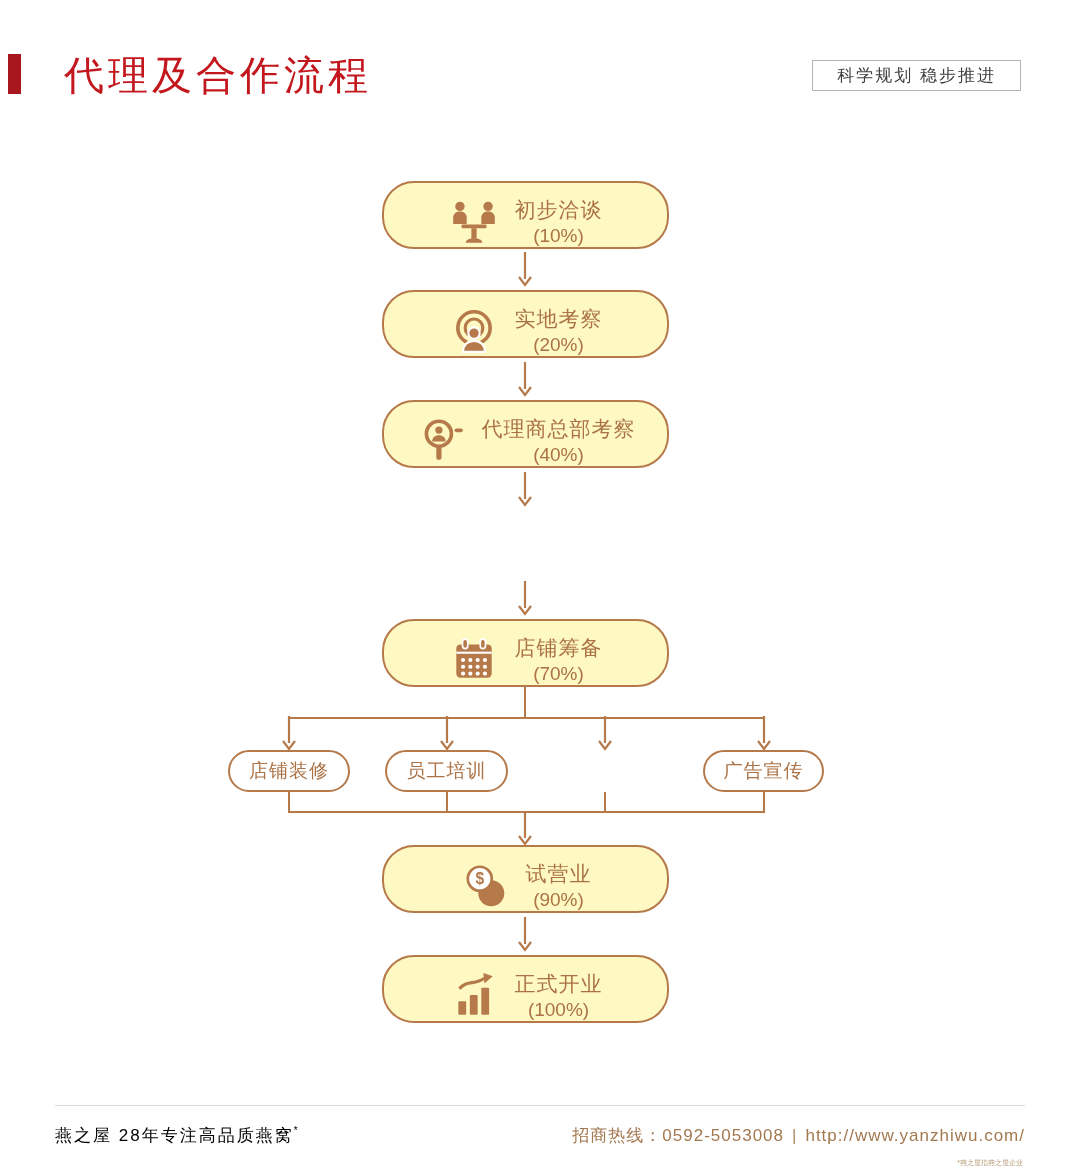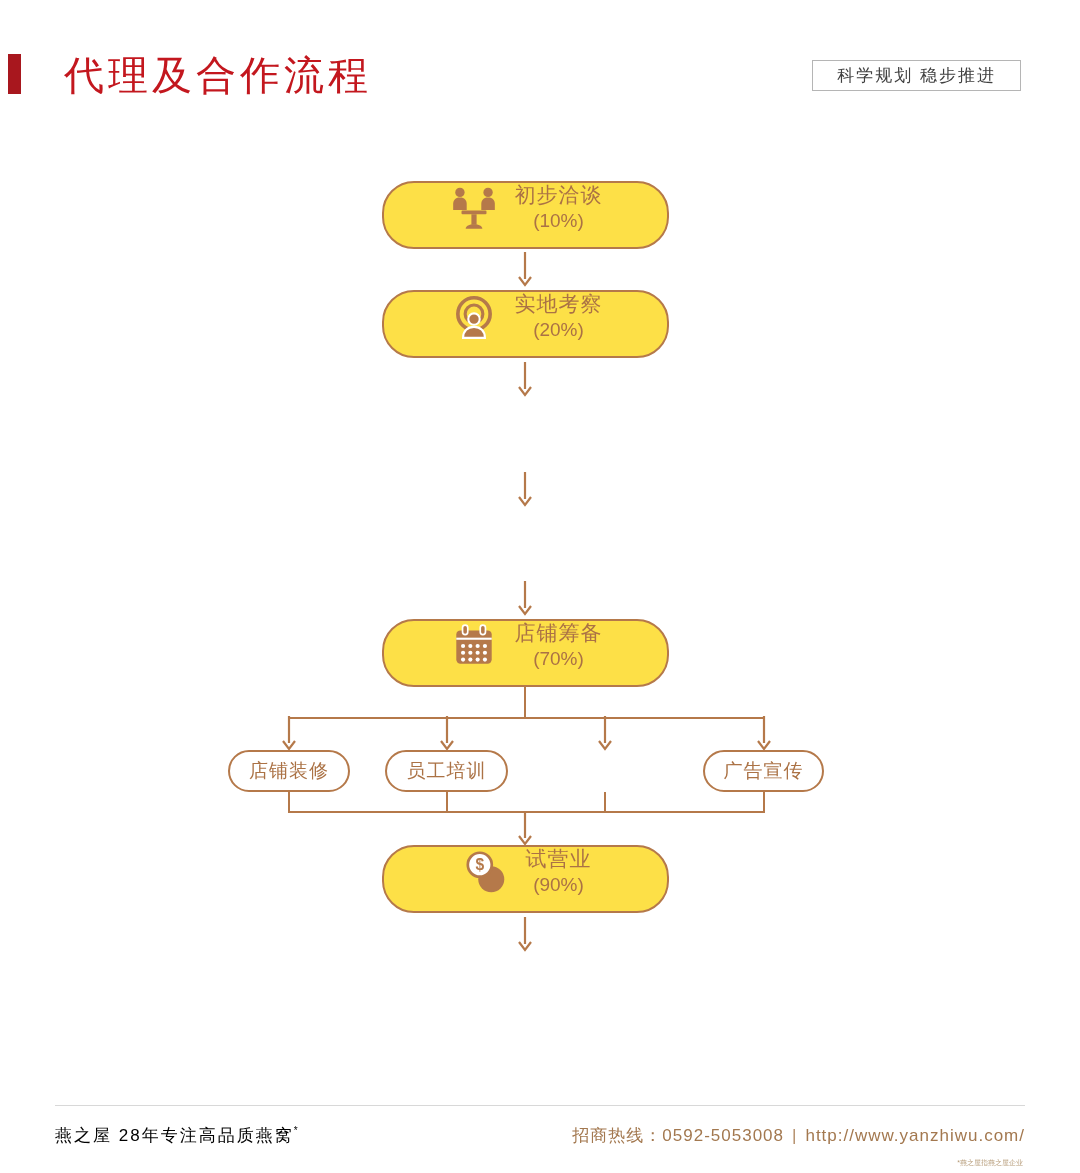--- a/index.html
+++ b/index.html
@@ -4,21 +4,21 @@
 <style>
   * { margin:0; padding:0; box-sizing:border-box; }
   html,body { background:#ffffff; }
   body { font-family:"Liberation Sans","DejaVu Sans",sans-serif; }
   .page { position:relative; width:1080px; height:1173px; background:#ffffff; overflow:hidden; }
 
   .accent-bar { position:absolute; left:8px; top:54px; width:13px; height:40px; background:#a8171e; }
   .page-title { position:absolute; left:64px; top:48px; font-size:40px; font-weight:normal; color:#c3171e; letter-spacing:4px; }
   .badge { position:absolute; right:59px; top:60px; border:1px solid #b5b5b5; padding:3px 24px; font-size:17px; color:#404040; letter-spacing:2px; }
 
-  .main-box { position:absolute; left:382px; width:287px; height:68px; background:#fde047; border:2px solid #b5794a; border-radius:32px; display:flex; align-items:flex-start; justify-content:center; gap:16px; }
+  .main-box { position:absolute; left:382px; width:287px; height:68px; background:#fef9c3; border:2px solid #b5794a; border-radius:32px; display:flex; align-items:flex-end; justify-content:center; gap:16px; }
   .main-box .icon { width:50px; height:50px; }
   .icon svg { width:100%; height:100%; display:block; }
   .step-text { text-align:center; color:#ab7245; }
   .step-label { font-size:21px; letter-spacing:1px; line-height:1.15; }
   .step-pct { font-size:19px; margin-top:3px; }
 
   .small-box { position:absolute; top:750px; height:42px; background:#fff; border:2px solid #b5794a; border-radius:21px; display:flex; align-items:center; justify-content:center; font-size:19px; color:#ab7245; letter-spacing:1px;font-family:Liberation Serif, serif; }
 
   .flow-arrow { position:absolute; width:16px; height:35px; }
   .flow-arrow svg { width:100%; height:100%; display:block; }
@@ -85,20 +85,37 @@
     </div>
   </div>
 
   <div class="flow-arrow" style="left:517px; top:362px">
     <svg viewBox="0 0 16 35">
         <line x1="8" y1="0" x2="8" y2="27" stroke="#b5794a" stroke-width="2.2"></line>
         <polyline points="2,25 8,33 14,25" fill="none" stroke="#b5794a" stroke-width="2.2"></polyline>
       </svg>
   </div>
 
+  <div class="main-box" style="top:400px">
+    <span class="icon">
+      <svg viewBox="0 0 48 48">
+        <circle cx="22" cy="17" r="12" fill="none" stroke="#b5794a" stroke-width="3.5"></circle>
+        <g fill="#b5794a">
+          <circle cx="22" cy="13.5" r="3.5"></circle>
+          <path d="M15.5 24.5 c0-4 3-6 6.5-6 s6.5 2 6.5 6 z"></path>
+          <rect x="19.5" y="29" width="5" height="13" rx="2.5"></rect>
+          <rect x="37" y="12" width="8" height="3.5" rx="1.75"></rect>
+        </g>
+      </svg>
+    </span>
+    <div class="step-text">
+      <div class="step-label">代理商总部考察</div>
+      <div class="step-pct">(40%)</div>
+    </div>
+  </div>
 
   <div class="flow-arrow" style="left:517px; top:472px">
     <svg viewBox="0 0 16 35">
         <line x1="8" y1="0" x2="8" y2="27" stroke="#b5794a" stroke-width="2.2"></line>
         <polyline points="2,25 8,33 14,25" fill="none" stroke="#b5794a" stroke-width="2.2"></polyline>
       </svg>
   </div>
 
 
   <div class="flow-arrow" style="left:517px; top:581px">
@@ -196,20 +213,37 @@
     </div>
   </div>
 
   <div class="flow-arrow" style="left:517px; top:917px">
     <svg viewBox="0 0 16 35">
         <line x1="8" y1="0" x2="8" y2="27" stroke="#b5794a" stroke-width="2.2"></line>
         <polyline points="2,25 8,33 14,25" fill="none" stroke="#b5794a" stroke-width="2.2"></polyline>
       </svg>
   </div>
 
+  <div class="main-box" style="top:955px">
+    <span class="icon">
+      <svg viewBox="0 0 48 48">
+        <g fill="#b5794a">
+          <rect x="9" y="29" width="7.5" height="13" rx="1"></rect>
+          <rect x="20" y="23" width="7.5" height="19" rx="1"></rect>
+          <rect x="31" y="16" width="7.5" height="26" rx="1"></rect>
+        </g>
+        <path d="M10 17 C 18 8, 24 14, 34 7" fill="none" stroke="#b5794a" stroke-width="3"></path>
+        <polygon points="33,2 42,5 34,12" fill="#b5794a"></polygon>
+      </svg>
+    </span>
+    <div class="step-text">
+      <div class="step-label">正式开业</div>
+      <div class="step-pct">(100%)</div>
+    </div>
+  </div>
 
   <div class="footer-divider"></div>
   <div class="footer-left">
     <span>燕之屋 28年专注高品质燕窝</span><sup>*</sup>
   </div>
   <div class="footer-right">
     <span>招商热线：0592-5053008</span><span class="sep">|</span><span>http://www.yanzhiwu.com/</span>
   </div>
   <div class="footer-note">*燕之屋指燕之屋企业</div>
 

